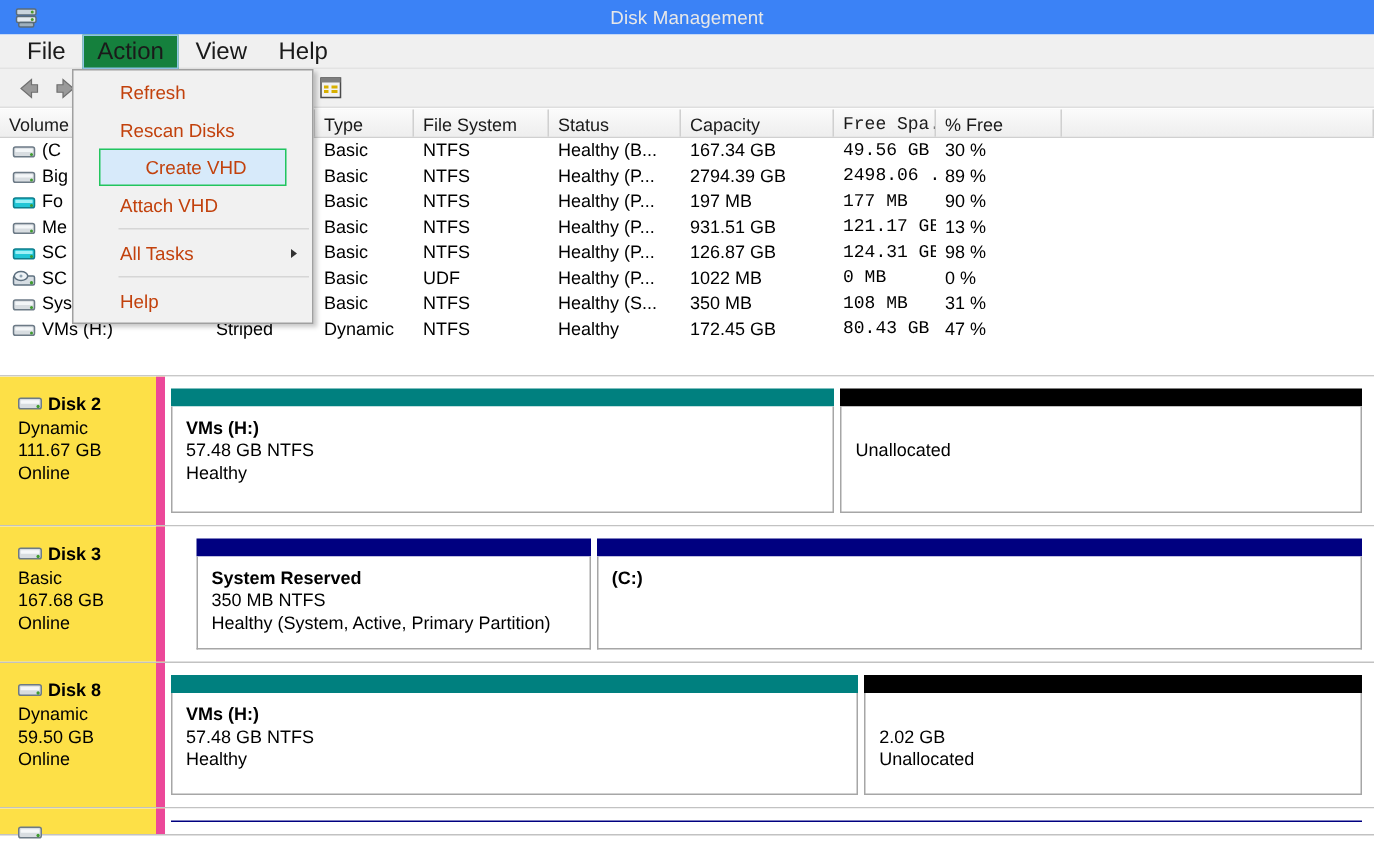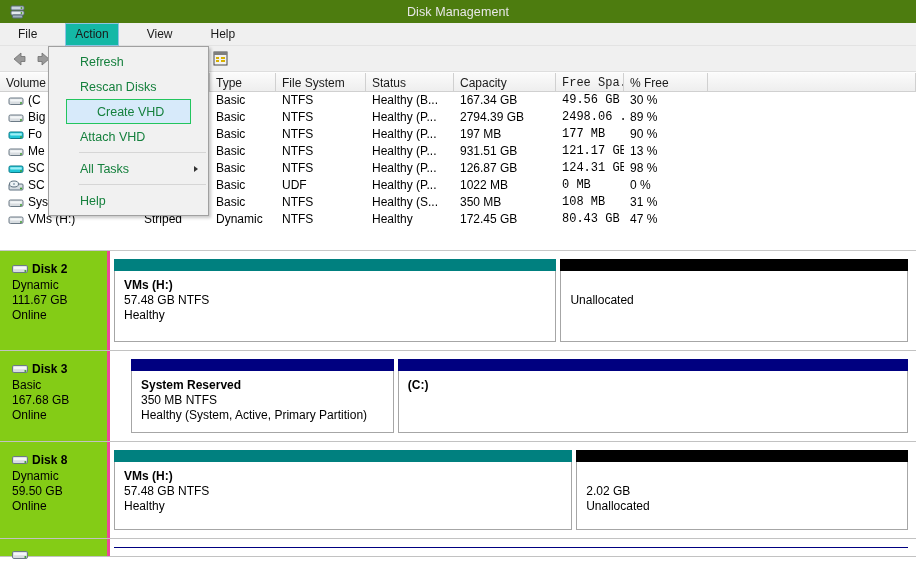--- a/index.html
+++ b/index.html
@@ -9,44 +9,44 @@
     overflow: hidden;
     font-family: "Liberation Sans", sans-serif;
     font-size: 12px;
     background: #ffffff;
   }
   #app { position: relative; width: 916px; height: 568px; }
 
   
   .titlebar {
     position: absolute; left: 0; top: 0; width: 916px; height: 23px;
-    background: #4d7c0f;
+    background: #3b82f6;
     display: flex; align-items: center;
   }
   .titlebar-icon {
     position: absolute; left: 9px; top: 3px; width: 17px; height: 17px;
   }
   .titlebar-title {
     width: 100%; text-align: center;
     color: #e8e8e8; font-size: 12.5px; letter-spacing: .1px;
   }
 
   
   .menubar {
     position: absolute; left: 0; top: 23px; width: 916px; height: 23px;
     background: #f0f0f0;
     border-bottom: 1px solid #e3e3e3;
     display: flex; align-items: center; padding-left: 8px;
   }
   .menu-item {
-    padding: 3px 9px; font-size: 12px; color: #1a1a1a; line-height: 15px;
-    border: 1px solid transparent; margin-right: 18px;
+    padding: 3px 9px; font-size: 16px; color: #1a1a1a; line-height: 15px;
+    border: 1px solid transparent; margin-right: 1px;
   }
   .menu-item.open {
-    background: #14b8a6; border: 1px solid #8ec4e5;
+    background: #15803d; border: 1px solid #8ec4e5;
   }
 
   
   .toolbar {
     position: absolute; left: 0; top: 46px; width: 916px; height: 26px;
     background: #f0f0f0; border-bottom: 1px solid #dedede;
     display: flex; align-items: center; padding-left: 8px;
   }
   .tb-btn { width: 22px; height: 22px; margin-right: 2px; position: relative; }
 
@@ -57,21 +57,21 @@
     border: 1px solid #a0a0a0;
     box-shadow: 2px 2px 3px rgba(0,0,0,.22);
     z-index: 50; padding: 2px 0;
   }
   .dd-stripe {
     position: absolute; left: 1px; top: 1px; bottom: 1px; width: 26px;
     background: #f1f1f1;
   }
   .dd-item {
     position: relative; height: 25px; line-height: 25px;
-    padding-left: 30px; font-size: 12.5px; color: #15803d;
+    padding-left: 30px; font-size: 12.5px; color: #c2410c;
     border: 1px solid transparent;
   }
   .dd-item.highlight {
     background: #d7eafa;
     border: 1px solid #22c55e;
     margin: 0 17px;
   }
   .dd-sep {
     height: 1px; background: #d6d6d6; margin: 3px 2px 3px 30px;
   }
@@ -126,22 +126,22 @@
     background: #ffffff; overflow: hidden;
     border-top: 1px solid #c8c8c8;
   }
   .disk-row {
     position: relative; display: flex;
     border-bottom: 1px solid #c2c2c2;
     background: #ffffff;
   }
   .disk-info {
     width: 110px; flex: 0 0 110px;
-    background: #84cc16;
-    border-right: 3px solid #ec4899;
+    background: #fde047;
+    border-right: 6px solid #ec4899;
     padding: 11px 0 0 12px;
   }
   .disk-info .dtitle {
     font-weight: bold; font-size: 12px; color: #000;
     display: flex; align-items: center; margin-bottom: 2px;
   }
   .disk-info .dline { font-size: 12px; color: #000; line-height: 15px; }
   .disk-ico {
     width: 17px; height: 11px; margin-right: 3px; flex: 0 0 17px; position: relative;
   }

